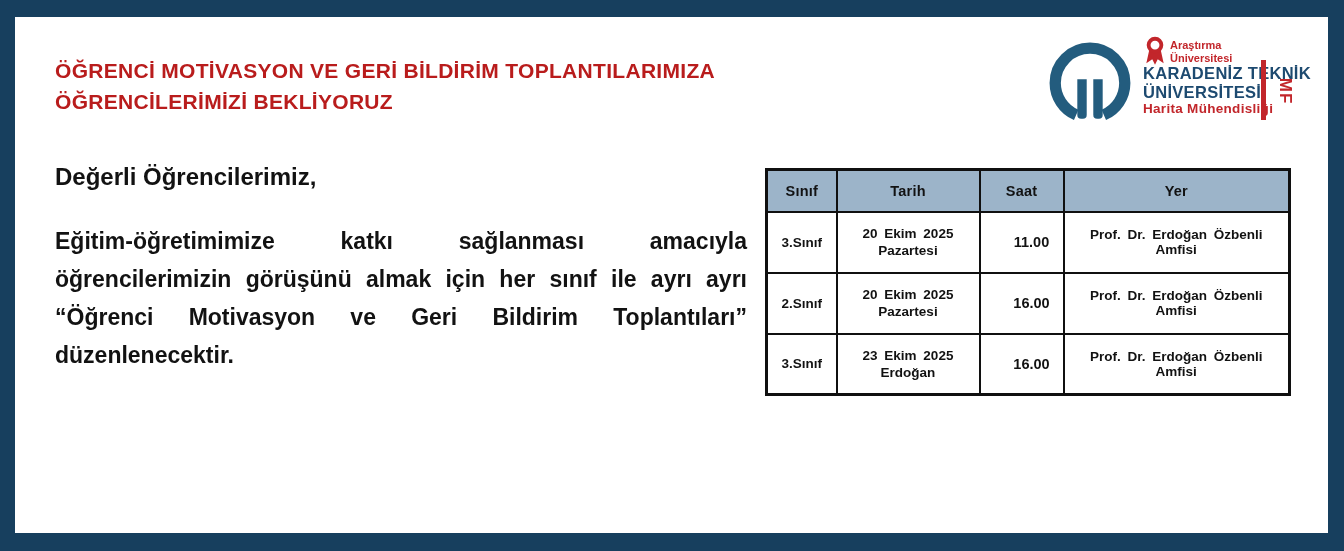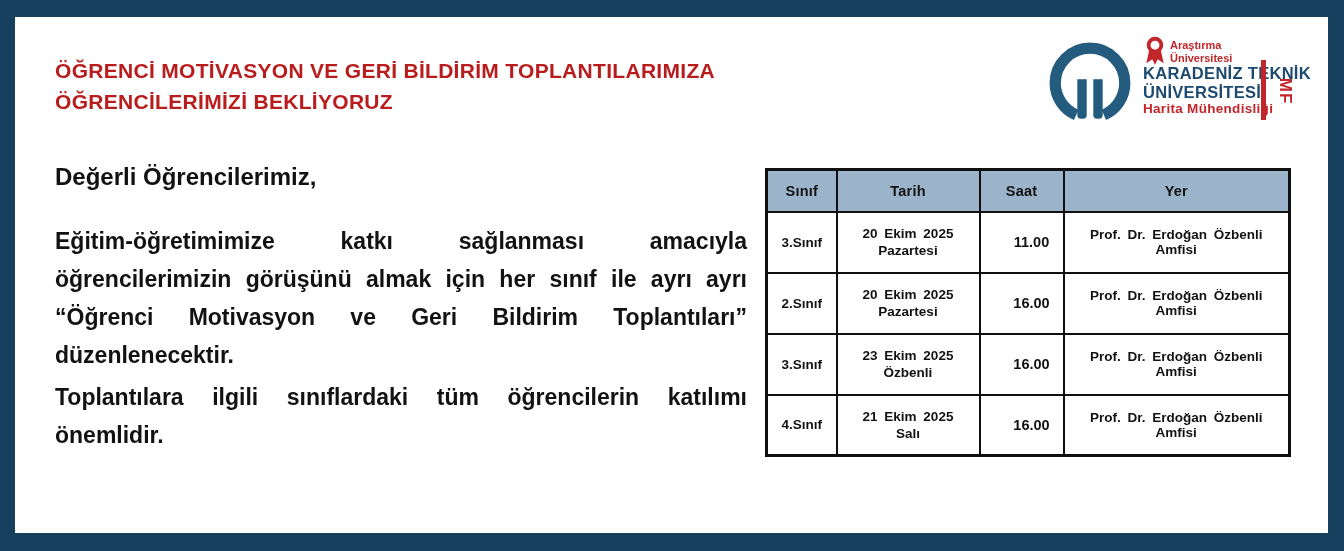--- a/index.html
+++ b/index.html
@@ -159,21 +159,20 @@
     </div>
 
     <div class="dept">Harita Mühendisliği</div>
 
     <div class="mf-bar"></div>
     <div class="mf-code">MF</div>
 
     <div class="body-text">
       <p class="greeting">Değerli Öğrencilerimiz,</p>
       <p class="para">Eğitim-öğretimimize katkı sağlanması amacıyla öğrencilerimizin görüşünü almak için her sınıf ile ayrı ayrı “Öğrenci Motivasyon ve Geri Bildirim Toplantıları” düzenlenecektir.</p>
-      <p class="para">Toplantılara ilgili sınıflardaki tüm öğrencilerin katılımı önemlidir.</p>
     </div>
 
     <div class="schedule-wrap">
       <table class="schedule">
         <thead>
           <tr>
             <th class="col-sinif">Sınıf</th>
             <th class="col-tarih">Tarih</th>
             <th class="col-saat">Saat</th>
             <th>Yer</th>
@@ -195,32 +194,23 @@
               <span>20 Ekim 2025</span>
               <span>Pazartesi</span>
             </td>
             <td class="saat">16.00</td>
             <td class="yer">Prof. Dr. Erdoğan Özbenli Amfisi</td>
           </tr>
           <tr>
             <td>3.Sınıf</td>
             <td class="tarih">
               <span>23 Ekim 2025</span>
-              <span>Özbenli</span>
+              <span>Erdoğan</span>
             </td>
             <td class="saat">16.00</td>
             <td class="yer">Prof. Dr. Erdoğan Özbenli Amfisi</td>
           </tr>
-          <tr>
-            <td>4.Sınıf</td>
-            <td class="tarih">
-              <span>21 Ekim 2025</span>
-              <span>Salı</span>
-            </td>
-            <td class="saat">16.00</td>
-            <td class="yer">Prof. Dr. Erdoğan Özbenli Amfisi</td>
-          </tr>
         </tbody>
       </table>
     </div>
 
   </div>
 </div>
 
 </body></html>

